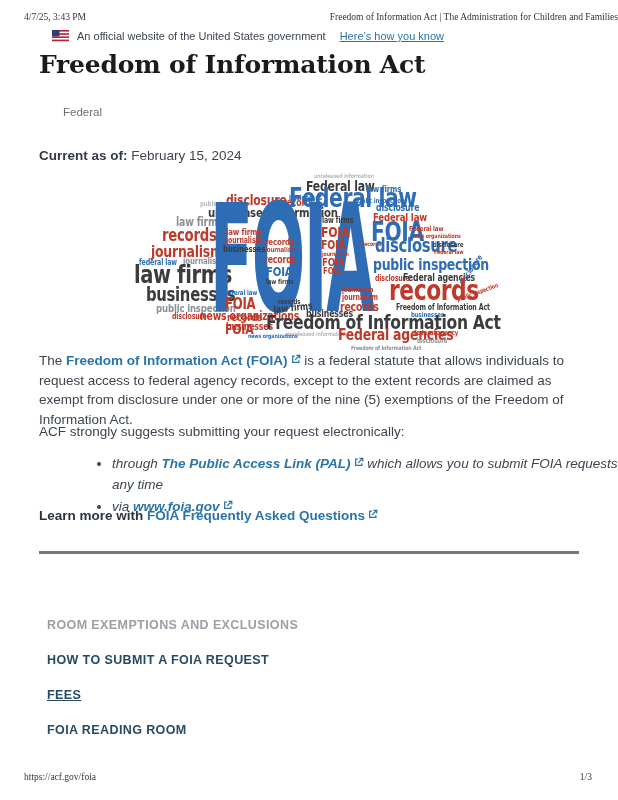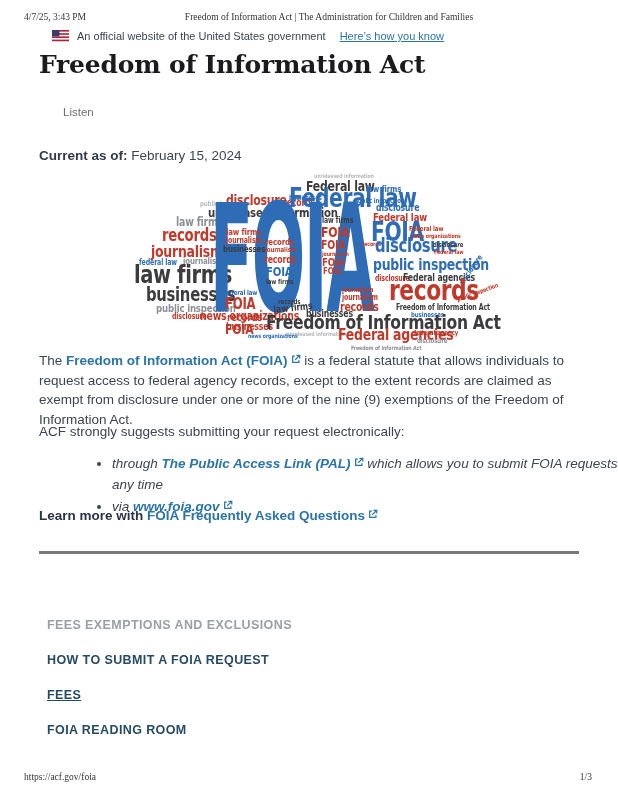--- a/index.html
+++ b/index.html
@@ -3,21 +3,21 @@
 <meta charset="utf-8">
 <style>
   html,body{margin:0;padding:0;background:#fff;}
   .sheet{position:relative;width:618px;height:800px;background:#fff;overflow:hidden;
          font-family:"Liberation Sans",sans-serif;color:#3d4551;}
 
   
   .print-header{position:absolute;top:12px;left:0;right:0;height:14px;
                 font-family:"Liberation Serif",serif;font-size:9.5px;color:#333;}
   .ph-date{position:absolute;left:24px;top:0;text-align:right;}
-  .ph-title{display:block;text-align:center;padding-left:40px;}
+  .ph-title{display:block;text-align:right;padding-left:40px;}
   .print-footer{position:absolute;top:772px;left:0;right:0;
                 font-family:"Liberation Serif",serif;font-size:9.5px;color:#333;}
   .pf-url{position:absolute;left:24px;text-align:right;}
   .pf-page{position:absolute;right:26px;}
 
   
   .gov-banner{position:absolute;top:30px;left:52px;display:flex;align-items:center;
               font-size:11px;color:#3d4551;}
   .flag{margin-right:8px;flex:0 0 auto;}
   .banner-link{color:#2a74a8;text-decoration:underline;margin-left:14px;cursor:pointer;}
@@ -76,21 +76,21 @@
           <rect y="9.6" width="17" height="1.6"></rect>
       </g>
       <rect width="7.5" height="6.4" fill="#3c3b6e"></rect>
     </svg>
     <span>An official website of the United States government</span>
     <a class="banner-link">Here’s how you know</a>
   </div>
 
   <h1>Freedom of Information Act</h1>
 
-  <div class="listen">Listen</div>
+  <div class="listen">Federal</div>
 
   <div class="current">
     <b>Current as of:</b>
     <span>February 15, 2024</span>
   </div>
 
   <div class="wordcloud" id="wordcloud">
       <span class="cw" style="left: 188px; top: 1px; font-size: 6px; color: rgb(184, 186, 189); transform: rotate(0deg) scaleX(0.78);">unreleased information</span>
       <span class="cw" style="left: 180px; top: 7px; font-size: 14px; color: rgb(60, 60, 62); transform: rotate(0deg) scaleX(0.78);">Federal law</span>
       <span class="cw" style="left: 240px; top: 13px; font-size: 9px; color: rgb(46, 109, 181); transform: rotate(0deg) scaleX(0.78);">law firms</span>
@@ -160,21 +160,21 @@
       <span class="cw" style="left: 212px; top: 155px; font-size: 16px; color: rgb(191, 58, 43); transform: rotate(0deg) scaleX(0.78);">Federal agencies</span>
       <span class="cw" style="left: 288px; top: 158px; font-size: 7px; color: rgb(191, 58, 43); transform: rotate(0deg) scaleX(0.78);">federal agency</span>
       <span class="cw" style="left: 291px; top: 166px; font-size: 7px; color: rgb(141, 144, 148); transform: rotate(0deg) scaleX(0.78);">disclosure</span>
       <span class="cw" style="left: 225px; top: 173px; font-size: 6px; color: rgb(141, 144, 148); transform: rotate(0deg) scaleX(0.78);">Freedom of Information Act</span>
     </div>
 
   <p class="intro"><span>The </span><a class="content-link">Freedom of Information Act (FOIA)</a><span class="ext"><svg width="10" height="10" viewBox="0 0 24 24" fill="none" stroke="currentColor" stroke-width="3">
           <path d="M9 5H4v15h15v-5"></path>
           <path d="M13 3h8v8"></path>
           <path d="M21 3L10 14"></path>
-        </svg></span><span> is a federal statute that allows individuals to request access to federal agency records, except to the extent records are claimed as exempt from disclosure under one or more of the nine (9) exemptions of the Freedom of Information Act.</span></p>
+        </svg></span><span> is a federal statute that allows individuals to request access to federal agency records, except to the extent records are claimed as exempt from disclosure under one or more of the nine (5) exemptions of the Freedom of Information Act.</span></p>
 
   <p class="suggest">ACF strongly suggests submitting your request electronically:</p>
 
   <ul class="blist">
     <li><span>through </span><a class="content-link">The Public Access Link (PAL)</a><span class="ext"><svg width="10" height="10" viewBox="0 0 24 24" fill="none" stroke="currentColor" stroke-width="3">
             <path d="M9 5H4v15h15v-5"></path>
             <path d="M13 3h8v8"></path>
             <path d="M21 3L10 14"></path>
           </svg></span><span> which allows you to submit FOIA requests any time</span></li>
     <li><span>via </span><a class="content-link">www.foia.gov</a><span class="ext"><svg width="10" height="10" viewBox="0 0 24 24" fill="none" stroke="currentColor" stroke-width="3">
@@ -187,21 +187,21 @@
   <p class="learn"><b>Learn more with </b><a class="content-link">FOIA Frequently Asked Questions</a><span class="ext"><svg width="10" height="10" viewBox="0 0 24 24" fill="none" stroke="currentColor" stroke-width="3">
           <path d="M9 5H4v15h15v-5"></path>
           <path d="M13 3h8v8"></path>
           <path d="M21 3L10 14"></path>
         </svg></span></p>
 
   <hr class="divider">
 
 
   <nav class="side-nav">
-    <a class="muted">FEES EXEMPTIONS AND EXCLUSIONS</a>
+    <a class="muted">ROOM EXEMPTIONS AND EXCLUSIONS</a>
     <a>HOW TO SUBMIT A FOIA REQUEST</a>
     <a class="underlined">FEES</a>
     <a>FOIA READING ROOM</a>
   </nav>
 
   <div class="print-footer">
     <span class="pf-url">https://acf.gov/foia</span>
     <span class="pf-page">1/3</span>
   </div>
 

